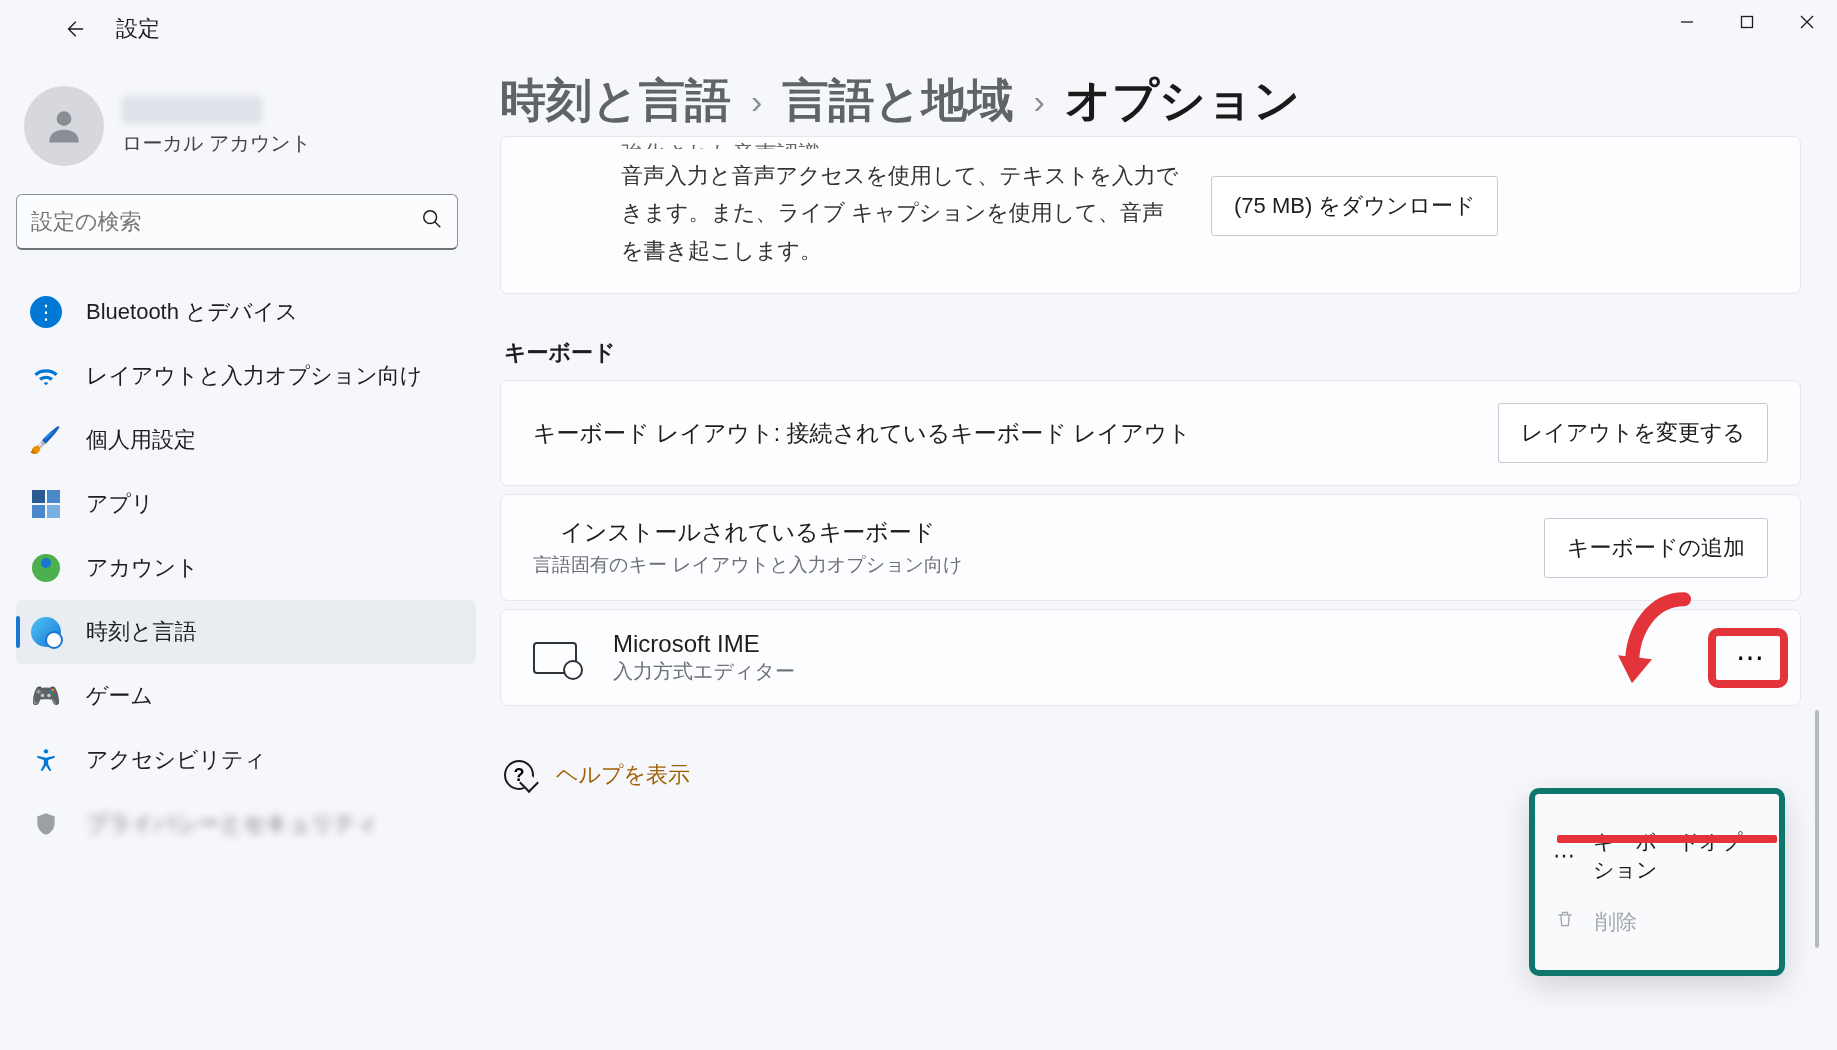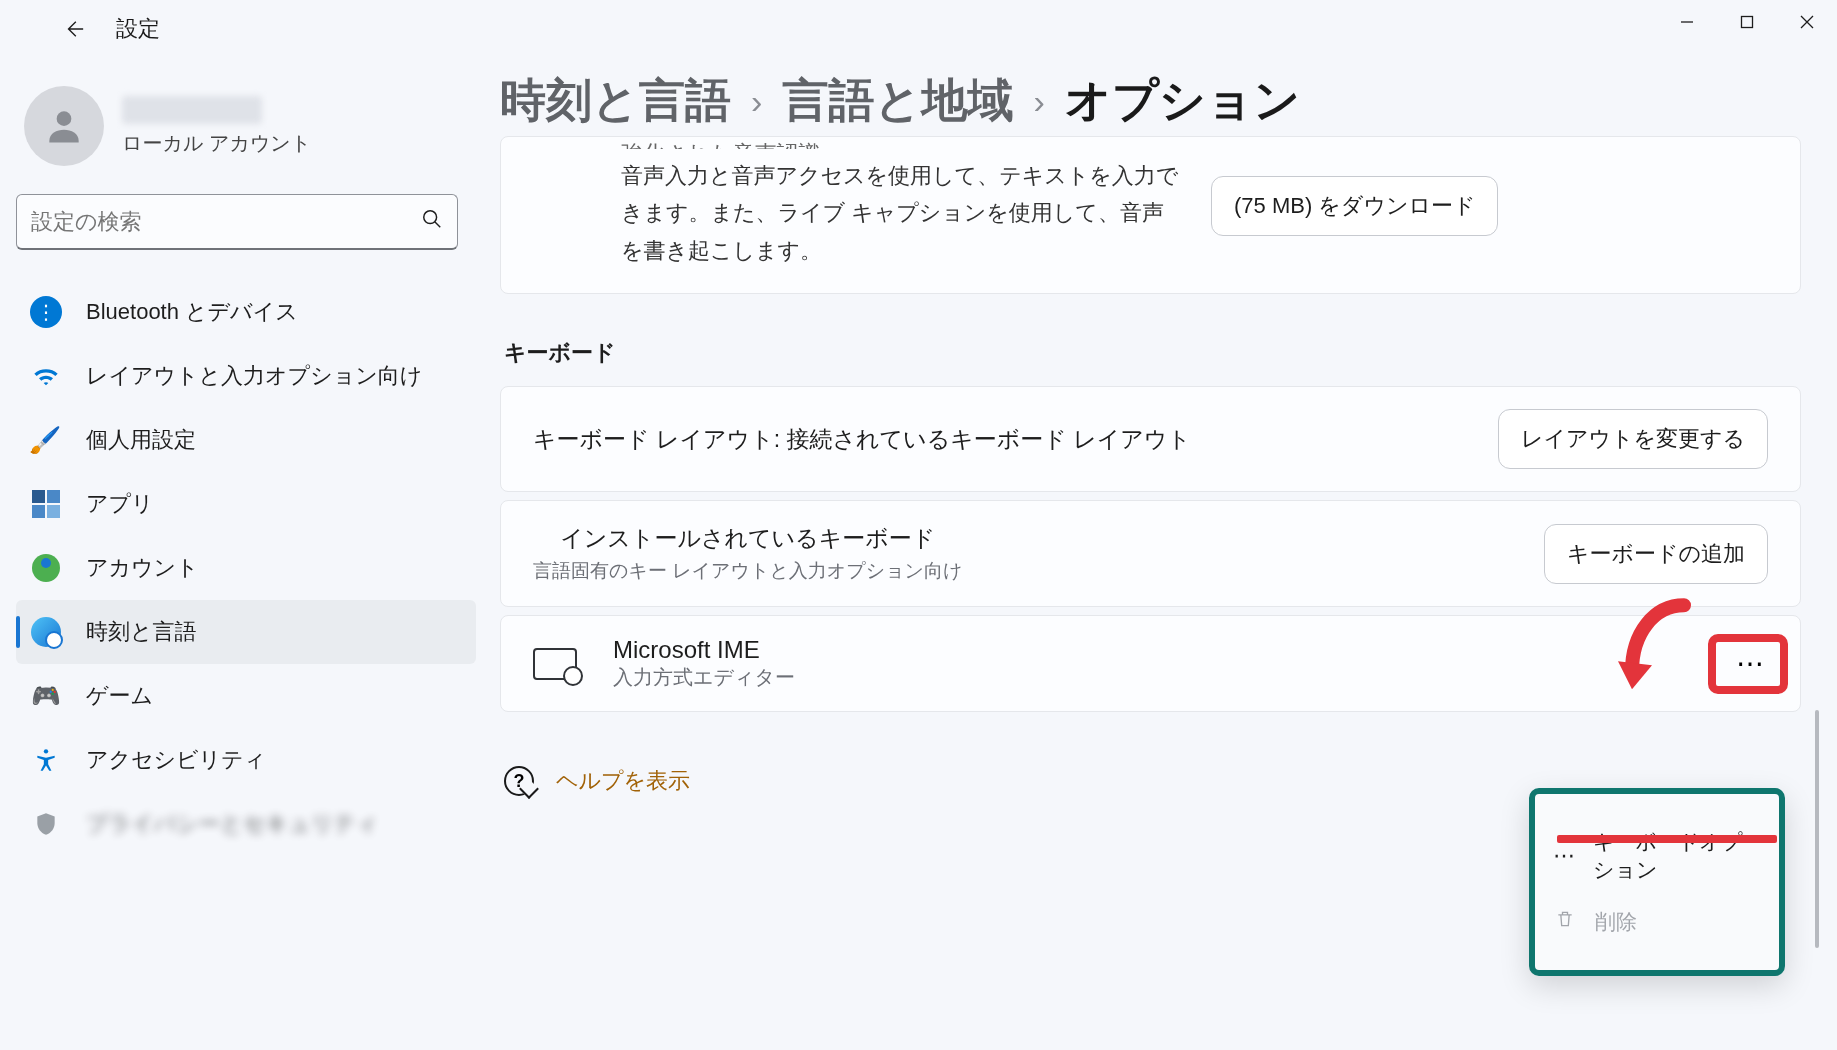--- a/index.html
+++ b/index.html
@@ -50,23 +50,23 @@
 .breadcrumb .crumb.link { color: #606368; font-weight: 600; cursor: pointer; }
 .breadcrumb .sep { color: #8a8d93; font-size: 34px; font-weight: 400; }
 
 .scroll-area { position: relative; padding-right: 20px; }
 
 .card { background: #fcfdff; border: 1px solid #e5e7eb; border-radius: 8px; margin-bottom: 8px; }
 .speech-card { padding: 6px 28px 24px 120px; display: flex; align-items: center; gap: 30px; }
 .speech-text .title { font-size: 22px; color:#222; margin-bottom:4px; }
 .speech-text .title.cut { color:#666; position:relative; top:-4px; }
 .speech-text .desc { font-size: 22px; color: #333; line-height: 1.7; max-width: 560px; }
-.btn-outline { background: #fff; border: 1px solid #c7cad0; border-radius: 12px; padding: 14px 22px; font-size: 22px; color: #1d1d1d; cursor: pointer; white-space: nowrap; }
-
-.section-title { font-size: 22px; font-weight: 600; color: #1d1d1d; margin: 44px 0 18px 4px; }
+.btn-outline { background: #fff; border: 1px solid #c7cad0; border-radius: 3px; padding: 14px 22px; font-size: 22px; color: #1d1d1d; cursor: pointer; white-space: nowrap; }
+
+.section-title { font-size: 22px; font-weight: 600; color: #1d1d1d; margin: 44px 0 12px 4px; }
 
 .row-card { padding: 22px 32px; display: flex; align-items: center; justify-content: space-between; gap: 24px; }
 .row-title { font-size: 23px; color: #1d1d1d; text-align: center; }
 .row-sub { font-size: 19px; color: #6c6f76; margin-top: 4px; }
 
 .ime-card { padding: 20px 32px; display: flex; align-items: center; gap: 36px; position: relative; }
 .kbd-icon { width: 44px; height: 32px; border: 2px solid #303338; border-radius: 4px; position: relative; }
 .kbd-icon::after { content: ""; position: absolute; right: -8px; bottom: -8px; width: 16px; height: 16px; border: 2px solid #303338; border-radius: 50%; background: #fff; }
 .ime-text .name { font-size: 24px; color: #1d1d1d; }
 .ime-text .sub { font-size: 20px; color: #6c6f76; }

